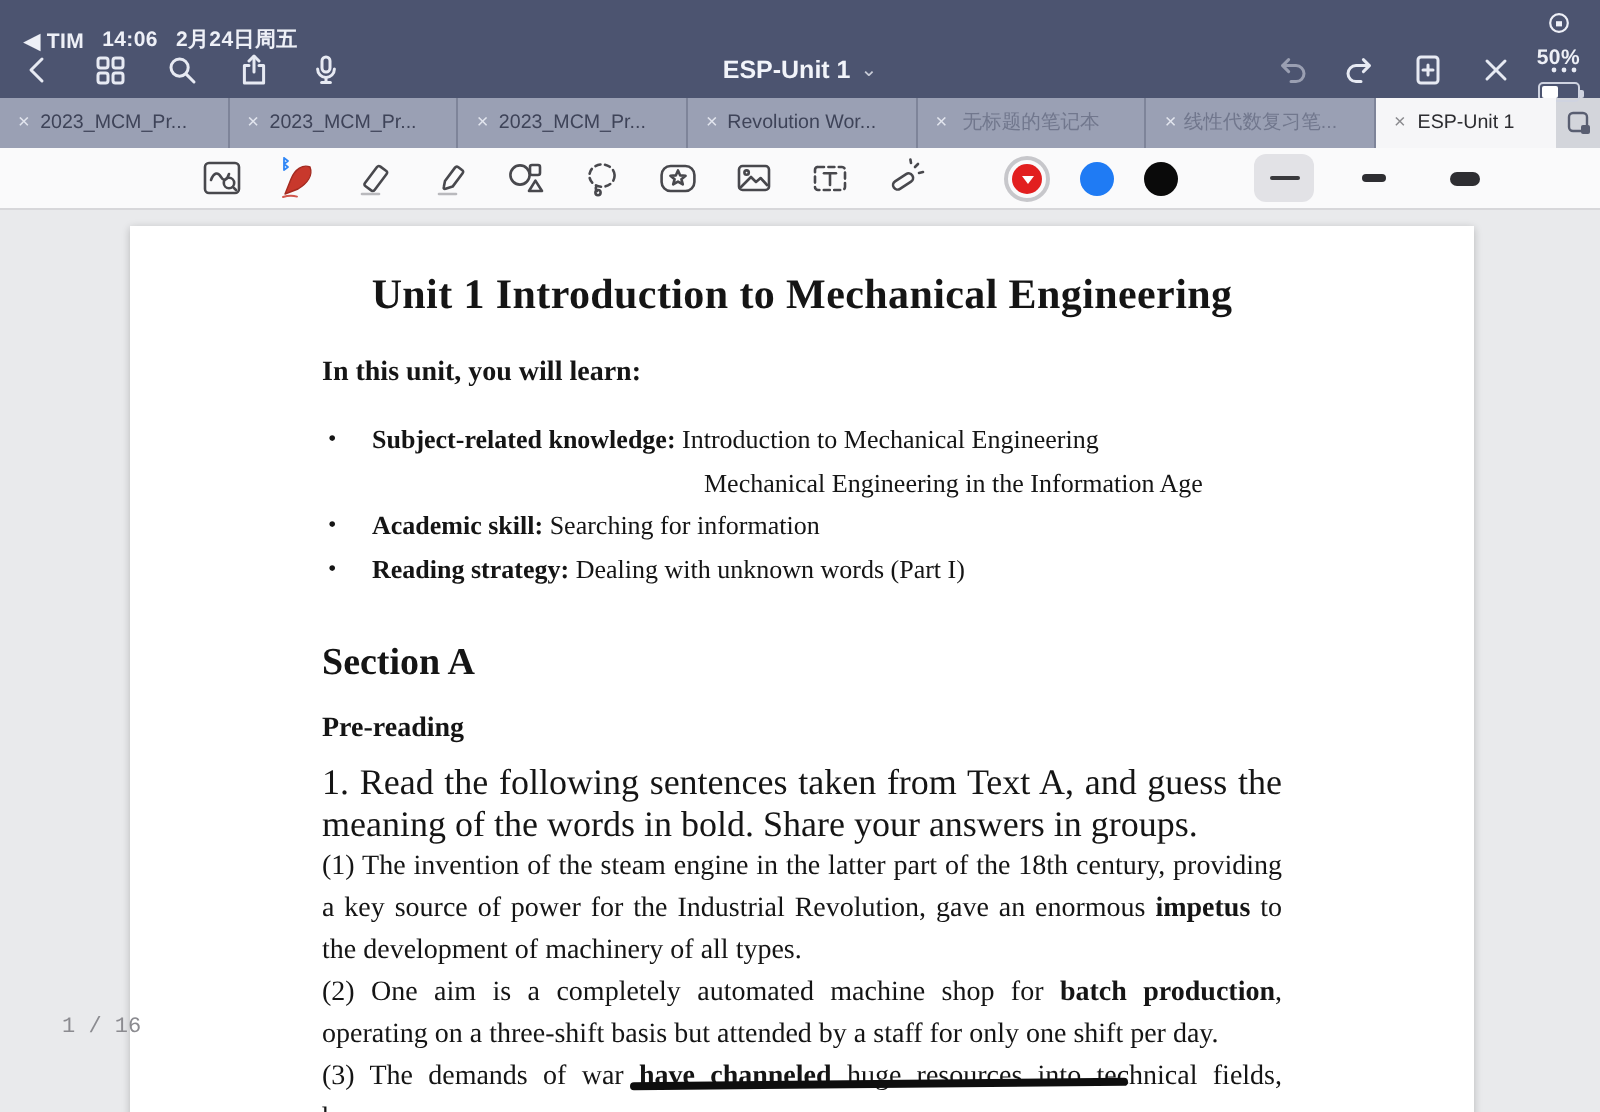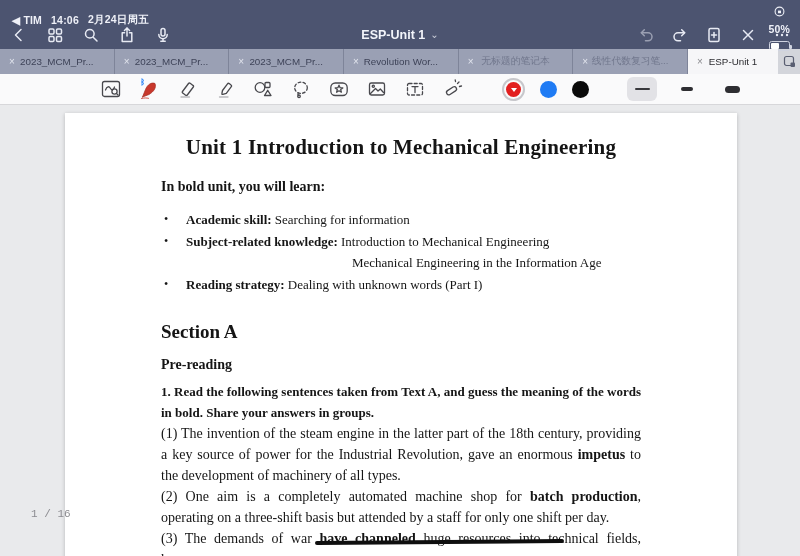--- a/index.html
+++ b/index.html
@@ -61,21 +61,21 @@
           box-shadow:0 1px 4px rgba(0,0,0,.22); padding:22px 96px 0 96px;
           font-family:"Liberation Serif", serif; color:#151515; }
   .doc-title { font-size:21px; font-weight:bold; text-align:center; letter-spacing:.2px; }
   .intro { margin-top:19px; font-size:14px; font-weight:bold; }
   .bullets { margin-top:14px; list-style:none; }
   .bullet { position:relative; padding-left:25px; font-size:13px; line-height:21.5px; }
   .bullet::before { content:"\2022"; position:absolute; left:3px; font-size:12px; }
   .b-line2 { margin-left:166px; }
   .sectionA { margin-top:26px; font-size:19px; font-weight:bold; }
   .subsection { margin-top:14px; font-size:14px; font-weight:bold; }
-  .task { margin-top:8px; font-size:13px; font-weight:bold; text-align:justify; line-height:21px; }
+  .task { margin-top:8px; font-size:18px; font-weight:normal; text-align:justify; line-height:21px; }
   .para { font-size:14px; text-align:justify; line-height:21px; }
   .ink-strike { position:relative; }
   .ink-strike::after { content:""; position:absolute; left:-4px; right:-6px; top:8.5px; height:3.6px;
                        background:#0e0e0e; border-radius:2px; transform:rotate(-.5deg); }
   .page-num { position:absolute; left:31px; top:403px; font-size:11px; color:#8b8b90; font-family:Liberation Mono, monospace; }
 </style>
 </head>
 <body>
 
 <div class="header">
@@ -307,28 +307,28 @@
       <span class="bar-med"></span>
     </span>
   <span class="thick-btn">
       <span class="bar-thick"></span>
     </span>
 </div>
 
 <div class="content">
   <div class="page">
     <div class="doc-title">Unit 1 Introduction to Mechanical Engineering</div>
-    <div class="intro">In bold unit, you will learn:</div>
+    <div class="intro">In this unit, you will learn:</div>
     <ul class="bullets">
-      <li class="bullet">
-        <b>Academic skill:</b><span> Searching for information</span>
-      </li>
       <li class="bullet">
         <b>Subject-related knowledge:</b><span> Introduction to Mechanical Engineering</span>
         <div class="b-line2">Mechanical Engineering in the Information Age</div>
+      </li>
+      <li class="bullet">
+        <b>Academic skill:</b><span> Searching for information</span>
       </li>
       <li class="bullet">
         <b>Reading strategy:</b><span> Dealing with unknown words (Part I)</span>
       </li>
     </ul>
     <div class="sectionA">Section A</div>
     <div class="subsection">Pre-reading</div>
     <div class="task">1. Read the following sentences taken from Text A, and guess the meaning of the words in bold. Share your answers in groups.</div>
     <div class="para"><span>(1) The invention of the steam engine in the latter part of the 18th century, providing a key source of power for the Industrial Revolution, gave an enormous </span><b>impetus</b><span> to the development of machinery of all types.</span></div>
     <div class="para"><span>(2) One aim is a completely automated machine shop for </span><b>batch production</b><span>, operating on a three-shift basis but attended by a staff for only one shift per day.</span></div>

